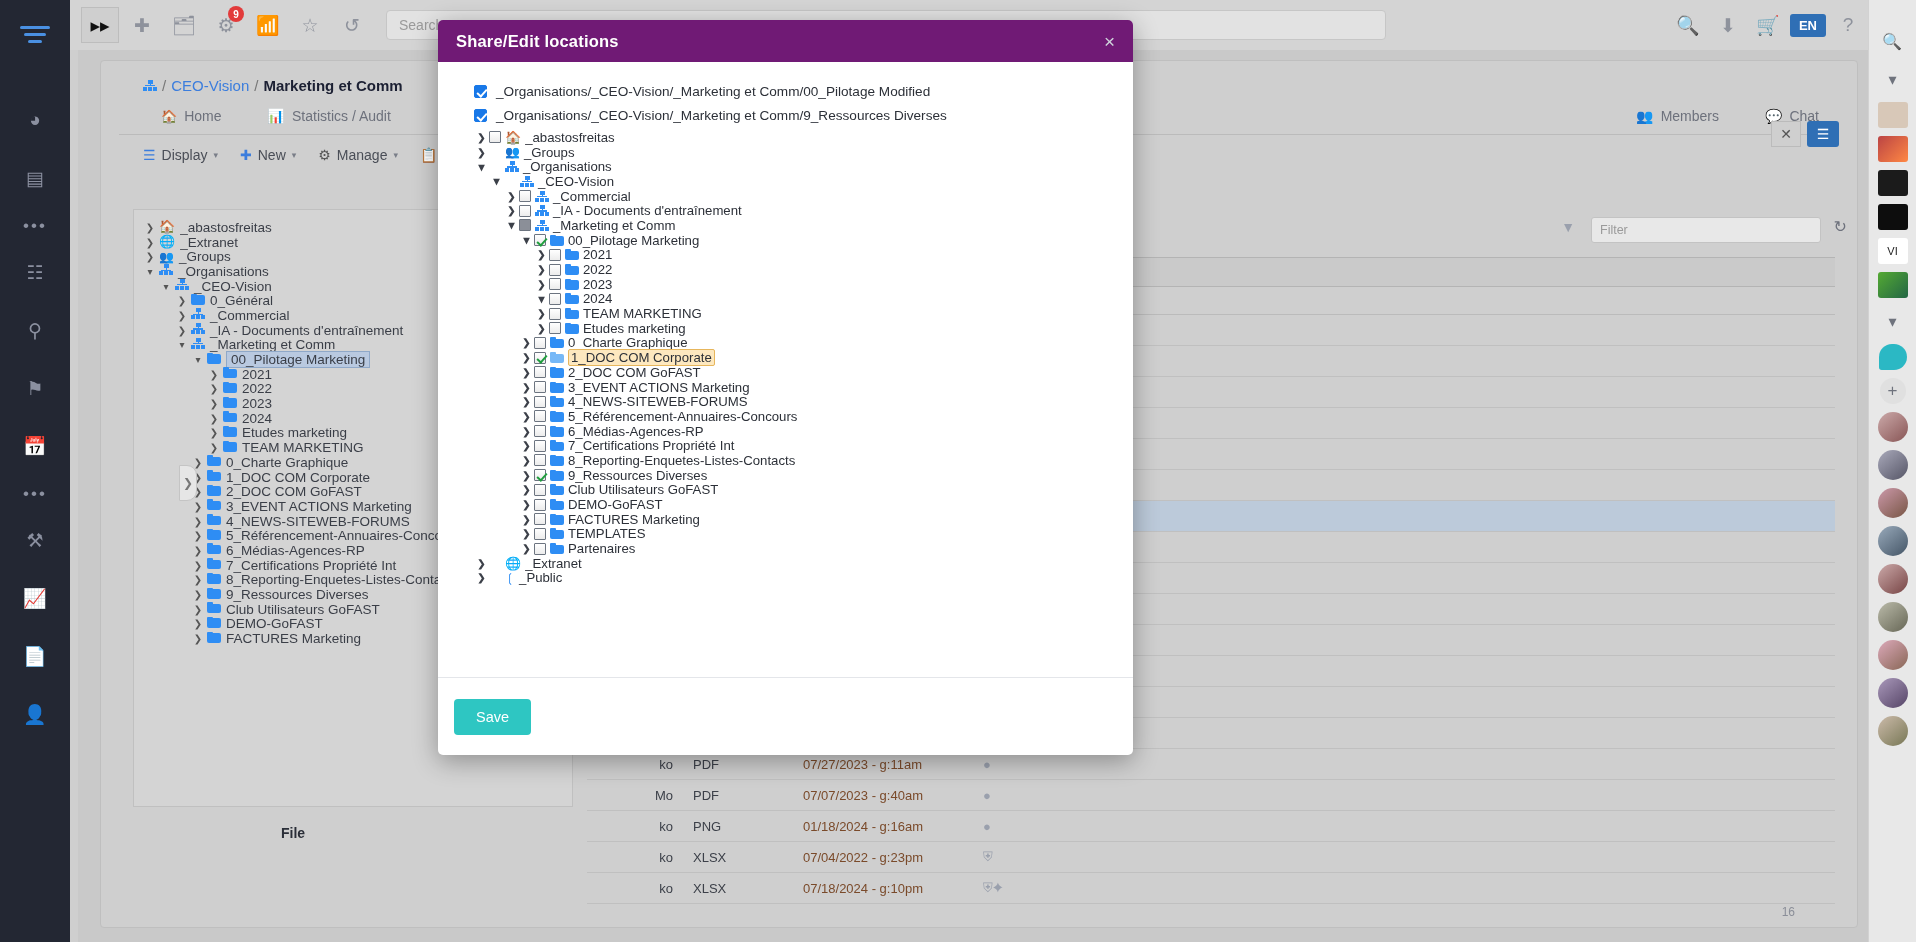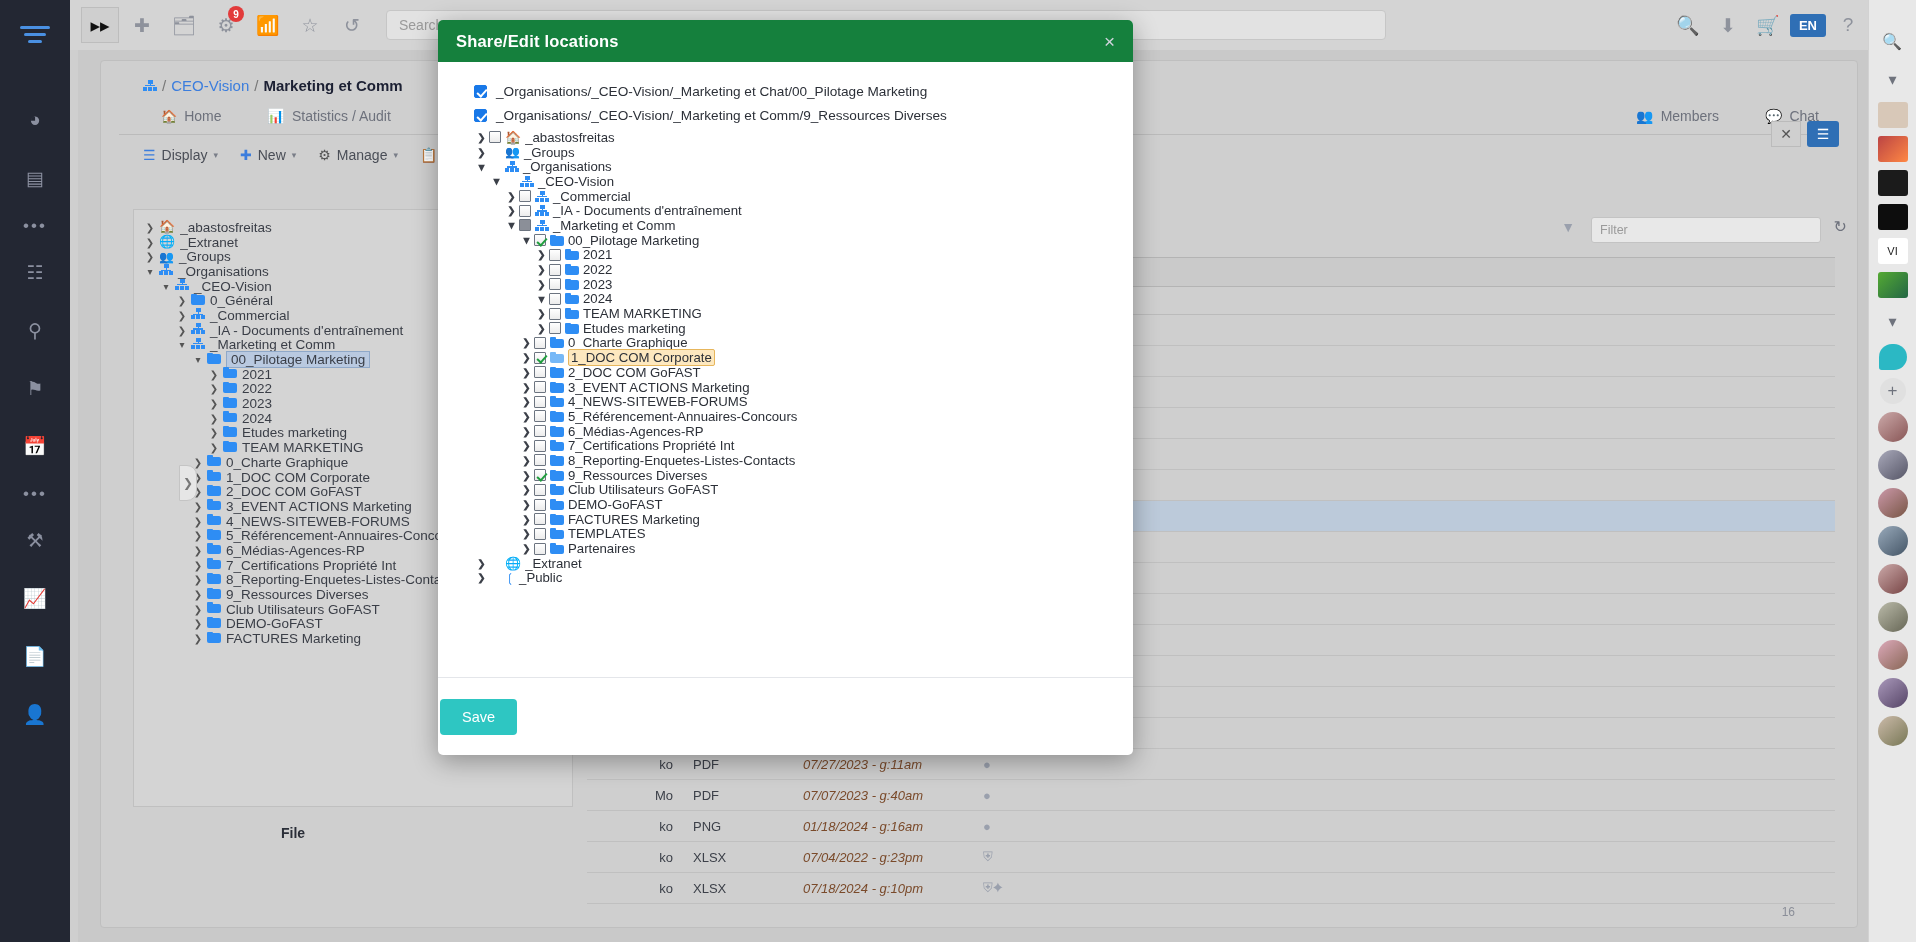--- a/index.html
+++ b/index.html
@@ -111,21 +111,21 @@
     position:absolute; left:486px; top:196px; right:22px; bottom:120px;
     font-size:13px; color:#3c4049;
   }
   .grid-head {
     display:flex; height:30px; align-items:center; font-weight:bold; color:#1c2033;
     border-top:1px solid #b4b4b4; border-bottom:1px solid #b4b4b4; background:#cacaca;
   }
   .grid-head > div { padding:0 10px; border-right:1px solid #aaa; height:30px; display:flex; align-items:center;}
   .gc-size{width:96px; justify-content:flex-end;}
   .gc-type{width:110px;}
-  .gc-mod{width:180px;font-style:italic;}
+  .gc-mod{width:180px;}
   .gc-info{width:150px;}
   .grid-filter { height:28px; border-bottom:1px solid #bbb; }
   .grow {
     display:flex; height:31px; align-items:center; border-bottom:1px solid #c0c0c0;
   }
   .grow > div { padding:0 10px; height:31px; display:flex; align-items:center;}
   .grow.hl { background:#bccada; font-weight:bold; color:#1c3a5e;}
   .grow.hl .gc-type { color:#2b6cb0; }
   .mod { color:#7a4a2a; }
   .grow.hl .mod { color:#1c3a5e; }
@@ -165,21 +165,21 @@
   .rr-chat { width:28px; height:26px; border-radius:14px 14px 14px 3px; background:#2bb8c4;}
 
   
   .modal-overlay { position:absolute; inset:0; background:transparent; }
   .modal {
     position:absolute; left:438px; top:20px; width:695px; height:735px;
     background:#ffffff; border-radius:5px; box-shadow:0 6px 26px rgba(0,0,0,.33);
     display:flex; flex-direction:column; overflow:hidden;
   }
   .modal-header {
-    height:42px; background:#15803d; color:#fff;
+    height:42px; background:#701a75; color:#fff;
     display:flex; align-items:center; padding:0 18px; flex:0 0 42px;
   }
   .modal-title { font-size:16.5px; font-weight:bold; letter-spacing:.2px;}
   .modal-close { margin-left:auto; font-size:19px; color:#cfd3dc; cursor:pointer; line-height:1;}
   .modal-body { flex:1; padding:20px 22px 0 20px; overflow:hidden; position:relative;}
 
   .sel-list { margin:0 0 4px 16px; }
   .sel-row { display:flex; align-items:center; height:18px; margin-bottom:6px; font-size:13.6px; color:#2c3038;}
   .cb {
     width:13px; height:13px; border:1px solid #8a8f99; background:#fff; border-radius:2px;
@@ -239,21 +239,21 @@
   .org i.v { left:6.8px; top:4px; width:1.2px; height:2px;}
   .org i.h { left:1.8px; top:5.2px; width:10.5px; height:1.2px;}
 
   .home-ico { color:#2e8df4; font-size:13px; line-height:1; }
   .group-ico { color:#2e8df4; font-size:12px; line-height:1; }
   .globe-ico { color:#2e8df4; font-size:13px; line-height:1;}
   .share-ico { color:#2e8df4; font-size:12px; line-height:1;}
 
   .modal-footer {
     flex:0 0 78px; border-top:1px solid #e4e6ea; display:flex; align-items:center;
-    padding-left:2px;
+    padding-left:16px;
   }
   .save-btn {
     background:#2ec6c2; color:#fff; border:none; border-radius:4px;
     padding:10px 22px; font-size:14.5px; cursor:pointer; font-family:inherit;
   }
 </style>
 </head>
 <body>
 
 <div id="app">
@@ -677,21 +677,21 @@
 
       <div class="modal-header">
         <div class="modal-title">Share/Edit locations</div>
         <div class="modal-close">×</div>
       </div>
 
       <div class="modal-body">
         <div class="sel-list" id="sel-list">
             <div class="sel-row">
               <span class="cb blue"></span>
-              <span>_Organisations/_CEO-Vision/_Marketing et Chat/00_Pilotage Marketing</span>
+              <span>_Organisations/_CEO-Vision/_Marketing et Comm/00_Pilotage Modified</span>
             </div>
             <div class="sel-row">
               <span class="cb blue"></span>
               <span>_Organisations/_CEO-Vision/_Marketing et Comm/9_Ressources Diverses</span>
             </div>
           </div>
         <div class="tree" id="modal-tree">
             <div class="tnode" style="padding-left: 0px;">
               <span class="tchev right"></span>
               <span class="tcb"></span>

